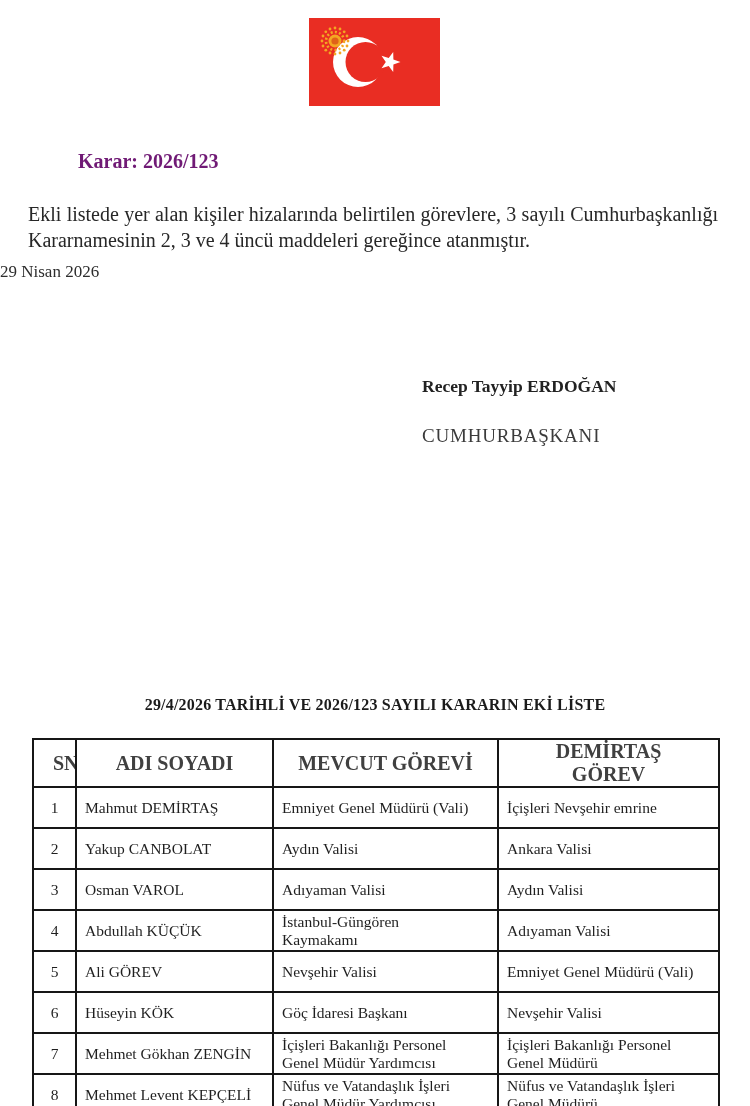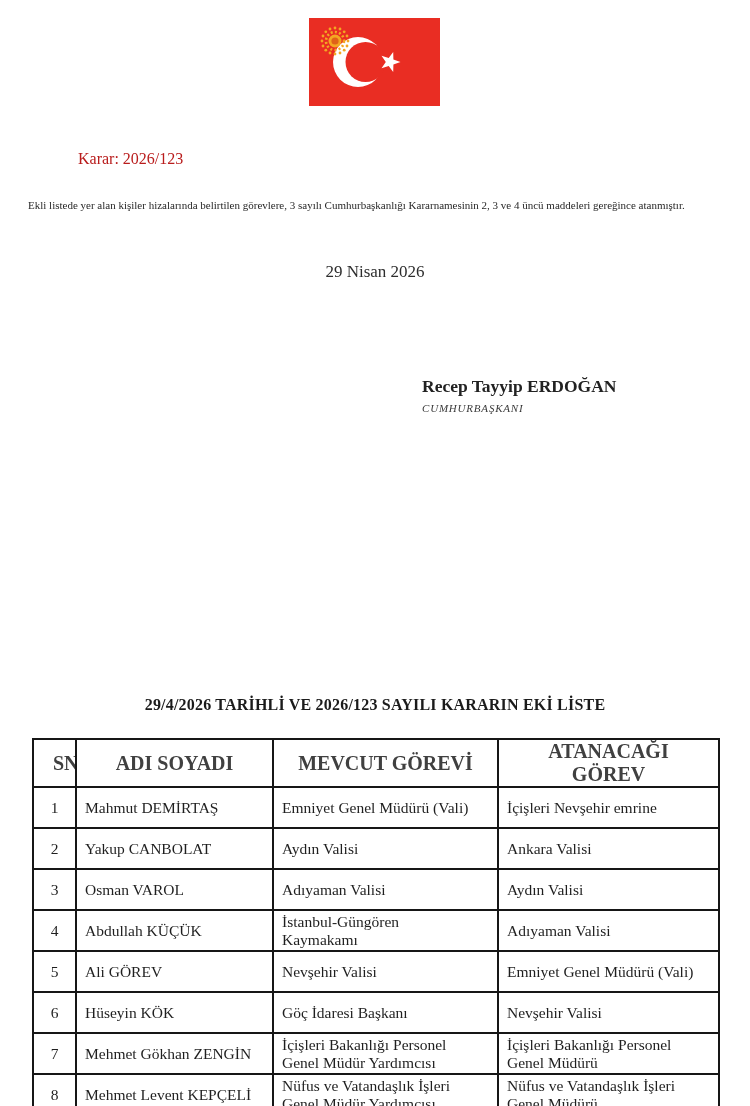--- a/index.html
+++ b/index.html
@@ -26,60 +26,59 @@
     top: 121px;
     font-size: 18px;
     color: #2b2b2b;
     text-decoration: underline;
     text-underline-offset: 3px;
   }
   .decision-no {
     position: absolute;
     left: 78px;
     top: 150px;
-    font-size: 16px;
-    font-weight: normal;
-    color: #b91c1c;
+    font-size: 20px;
+    font-weight: bold;
+    color: #701a75;
   }
   .body-text {
     position: absolute;
     left: 28px;
     top: 181px;
     width: 690px;
-    font-size: 11px;
+    font-size: 20px;
     line-height: 26px;
     text-align: justify;
     color: #272727;
   }
   .decree-date {
     position: absolute;
     left: 0;
     top: 262px;
     width: 750px;
-    text-align: center;
+    text-align: left;
     font-size: 17px;
     color: #2d2d2d;
   }
   .signature {
     position: absolute;
     left: 422px;
     top: 376px;
     width: 300px;
   }
   .sig-name {
     font-size: 17.5px;
     font-weight: bold;
     color: #222222;
   }
   .sig-title {
-    margin-top: 5px;
-    font-size: 11px;
+    margin-top: 28px;
+    font-size: 19px;
     letter-spacing: 0.8px;
     color: #3b3b3b;
-    font-style: italic;
   }
   .annex-title {
     position: absolute;
     left: 0;
     top: 696px;
     width: 750px;
     text-align: center;
     font-size: 16px;
     font-weight: bold;
     letter-spacing: 0.2px;
@@ -176,21 +175,21 @@
       <col style="width:43px">
       <col style="width:197px">
       <col style="width:225px">
       <col style="width:221px">
     </colgroup>
     <thead>
       <tr>
         <th>SNO</th>
         <th>ADI SOYADI</th>
         <th>MEVCUT GÖREVİ</th>
-        <th>ATANACAĞI GÖREV</th>
+        <th>DEMİRTAŞ GÖREV</th>
       </tr>
     </thead>
     <tbody>
       <tr>
         <td class="sno">1</td>
         <td>Mahmut DEMİRTAŞ</td>
         <td>Emniyet Genel Müdürü (Vali)</td>
         <td>İçişleri Nevşehir emrine</td>
       </tr>
       <tr>

